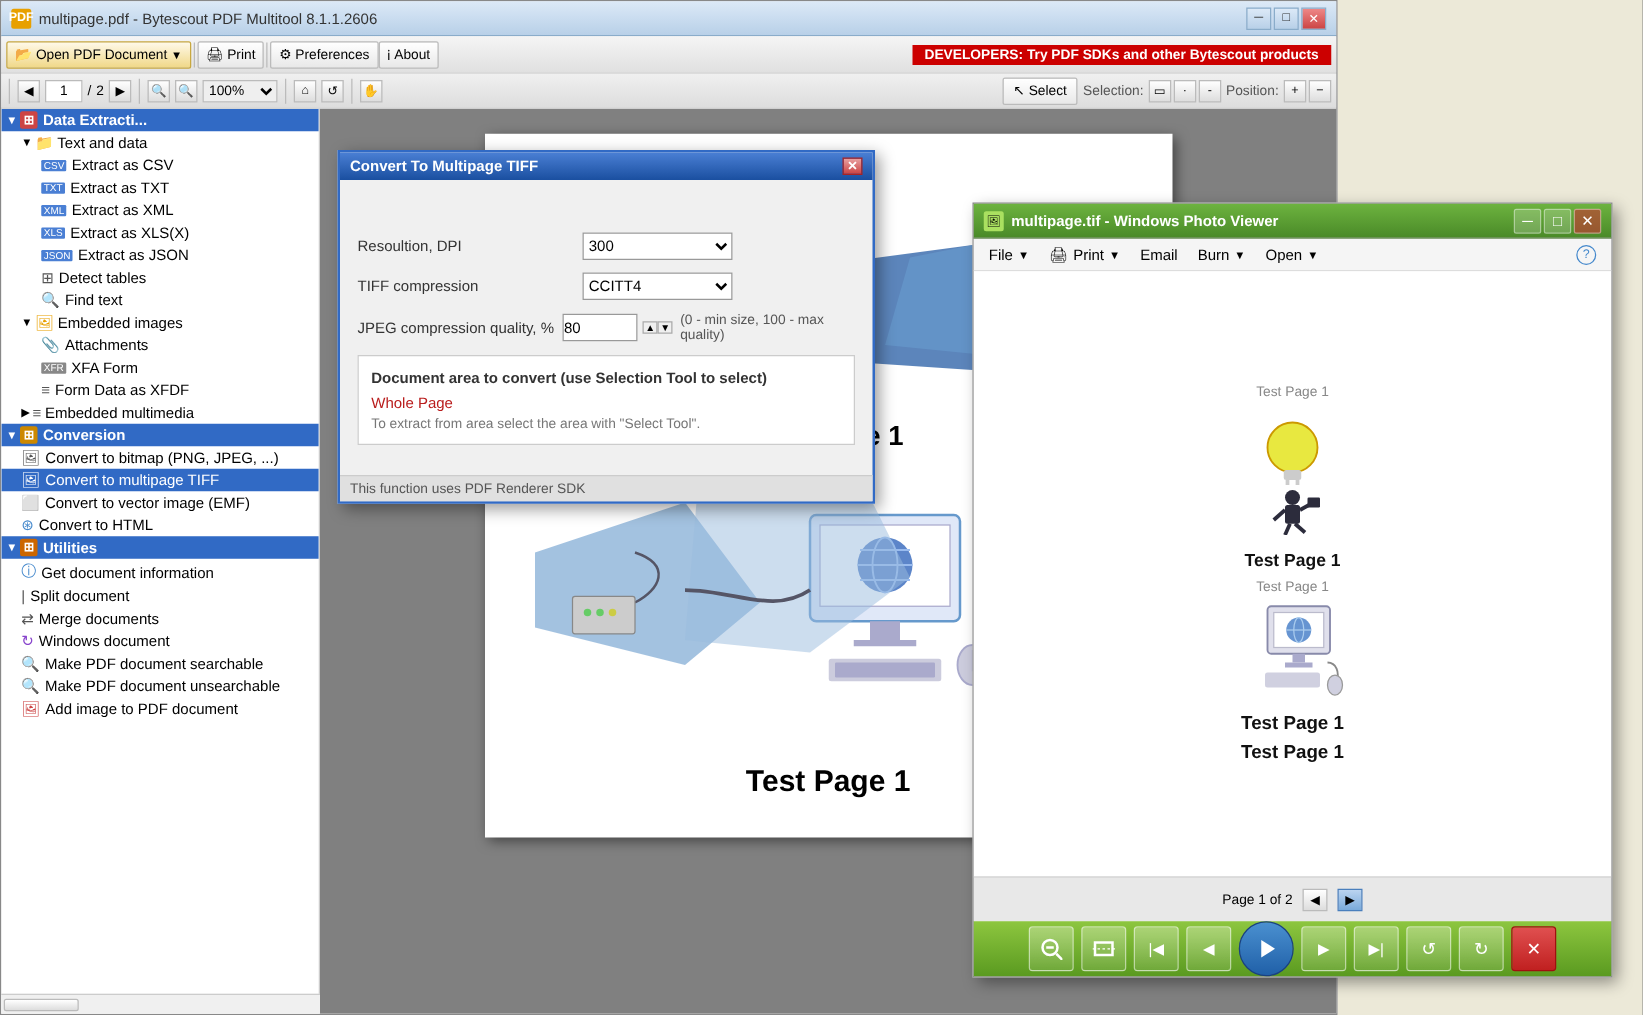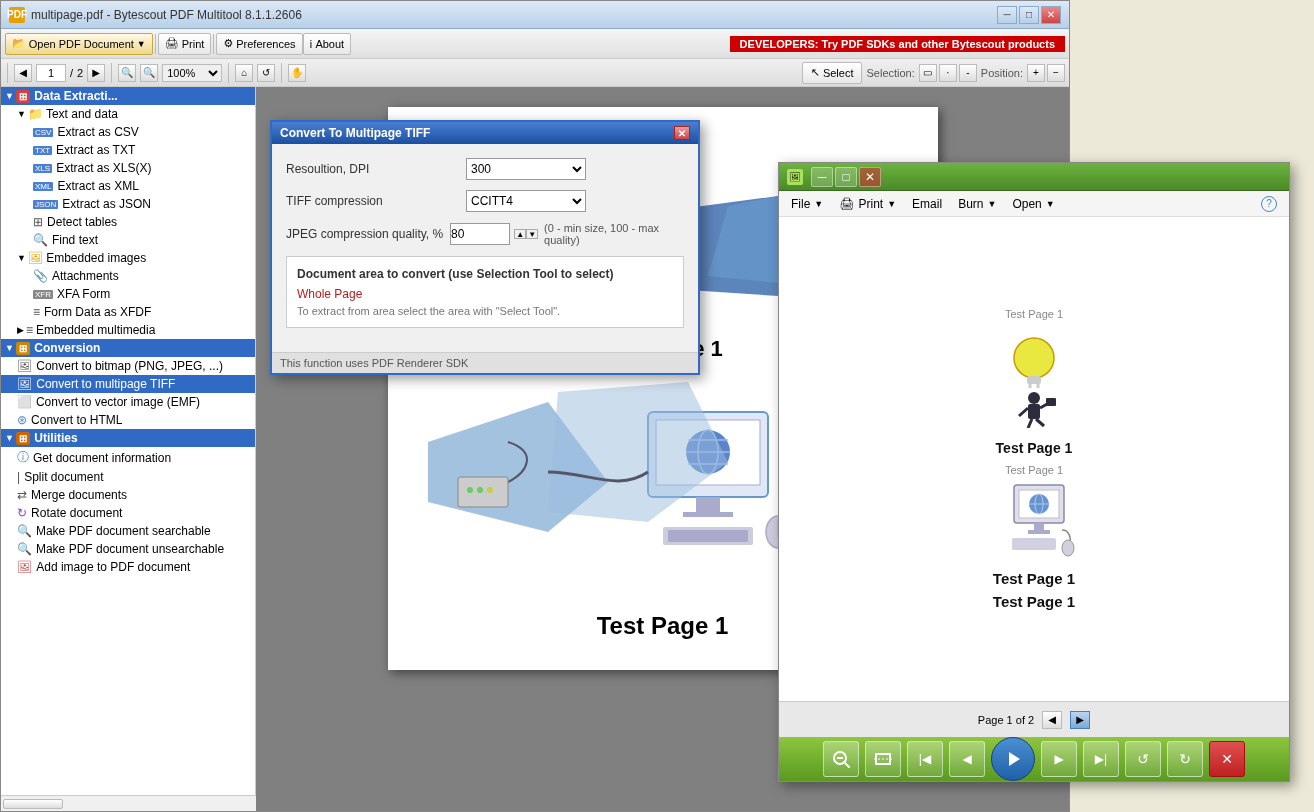--- a/index.html
+++ b/index.html
@@ -153,20 +153,21 @@
     .dialog-close {
       width: 16px; height: 14px;
       background: linear-gradient(to bottom, #e8a0a0, #cc4444);
       border: 1px solid #aa2222;
       color: white;
       display: flex; align-items: center; justify-content: center;
       cursor: pointer; font-size: 10px; font-weight: bold;
     }
     .dialog-body {
       padding: 14px;
+      margin-top: 28px;
     }
     .dialog-row {
       display: flex; align-items: center; margin-bottom: 10px;
     }
     .dialog-label {
       width: 180px; font-size: 12px; color: #333;
     }
     .dialog-select {
       width: 120px; height: 22px; border: 1px solid #999; font-size: 12px; background: white;
     }
@@ -463,26 +464,26 @@
 
       <div class="tree-item" style="padding-left:32px;">
         <span style="background:#4a7fd4; color:white; font-size:8px; padding:0 2px; margin-right:4px; border-radius:1px;">CSV</span>
         <span>Extract as CSV</span>
       </div>
       <div class="tree-item" style="padding-left:32px;">
         <span style="background:#4a7fd4; color:white; font-size:8px; padding:0 2px; margin-right:4px; border-radius:1px;">TXT</span>
         <span>Extract as TXT</span>
       </div>
       <div class="tree-item" style="padding-left:32px;">
+        <span style="background:#4a7fd4; color:white; font-size:8px; padding:0 2px; margin-right:4px; border-radius:1px;">XML</span>
+        <span>Extract as XML</span>
+      </div>
+      <div class="tree-item" style="padding-left:32px;">
         <span style="background:#4a7fd4; color:white; font-size:8px; padding:0 2px; margin-right:4px; border-radius:1px;">XLS</span>
         <span>Extract as XLS(X)</span>
-      </div>
-      <div class="tree-item" style="padding-left:32px;">
-        <span style="background:#4a7fd4; color:white; font-size:8px; padding:0 2px; margin-right:4px; border-radius:1px;">XML</span>
-        <span>Extract as XML</span>
       </div>
       <div class="tree-item" style="padding-left:32px;">
         <span style="background:#4a7fd4; color:white; font-size:8px; padding:0 2px; margin-right:4px; border-radius:1px;">JSON</span>
         <span>Extract as JSON</span>
       </div>
       <div class="tree-item" style="padding-left:32px;">
         <span style="margin-right:4px; color:#555;">⊞</span>
         <span>Detect tables</span>
       </div>
       <div class="tree-item" style="padding-left:32px;">
@@ -548,21 +549,21 @@
       <div class="tree-item" style="padding-left:16px;">
         <span style="margin-right:4px; color:#555;">|</span>
         <span>Split document</span>
       </div>
       <div class="tree-item" style="padding-left:16px;">
         <span style="margin-right:4px; color:#555;">⇄</span>
         <span>Merge documents</span>
       </div>
       <div class="tree-item" style="padding-left:16px;">
         <span style="margin-right:4px; color:#8844cc;">↻</span>
-        <span>Rotate document</span>
+        <span>Windows document</span>
       </div>
       <div class="tree-item" style="padding-left:16px;">
         <span style="margin-right:4px;">🔍</span>
         <span>Make PDF document searchable</span>
       </div>
       <div class="tree-item" style="padding-left:16px;">
         <span style="margin-right:4px;">🔍</span>
         <span>Make PDF document unsearchable</span>
       </div>
       <div class="tree-item" style="padding-left:16px;">
@@ -685,20 +686,21 @@
   </div>
   <div class="dialog-footer">
     <span>This function uses PDF Renderer SDK</span>
   </div>
 </div>
 
 <div class="photo-window">
 
   <div class="photo-title-bar">
     <div class="photo-title-icon">🖼</div>
+    <span class="photo-title-text">multipage.tif - Windows Photo Viewer</span>
     <div class="photo-win-btn">─</div>
     <div class="photo-win-btn">□</div>
     <div class="photo-win-btn" style="background:rgba(200,50,50,0.6);">✕</div>
   </div>
 
   <div class="photo-menubar">
     <div class="photo-menu-item">
       <span>File</span>
       <span class="menu-arrow">▼</span>
     </div>

